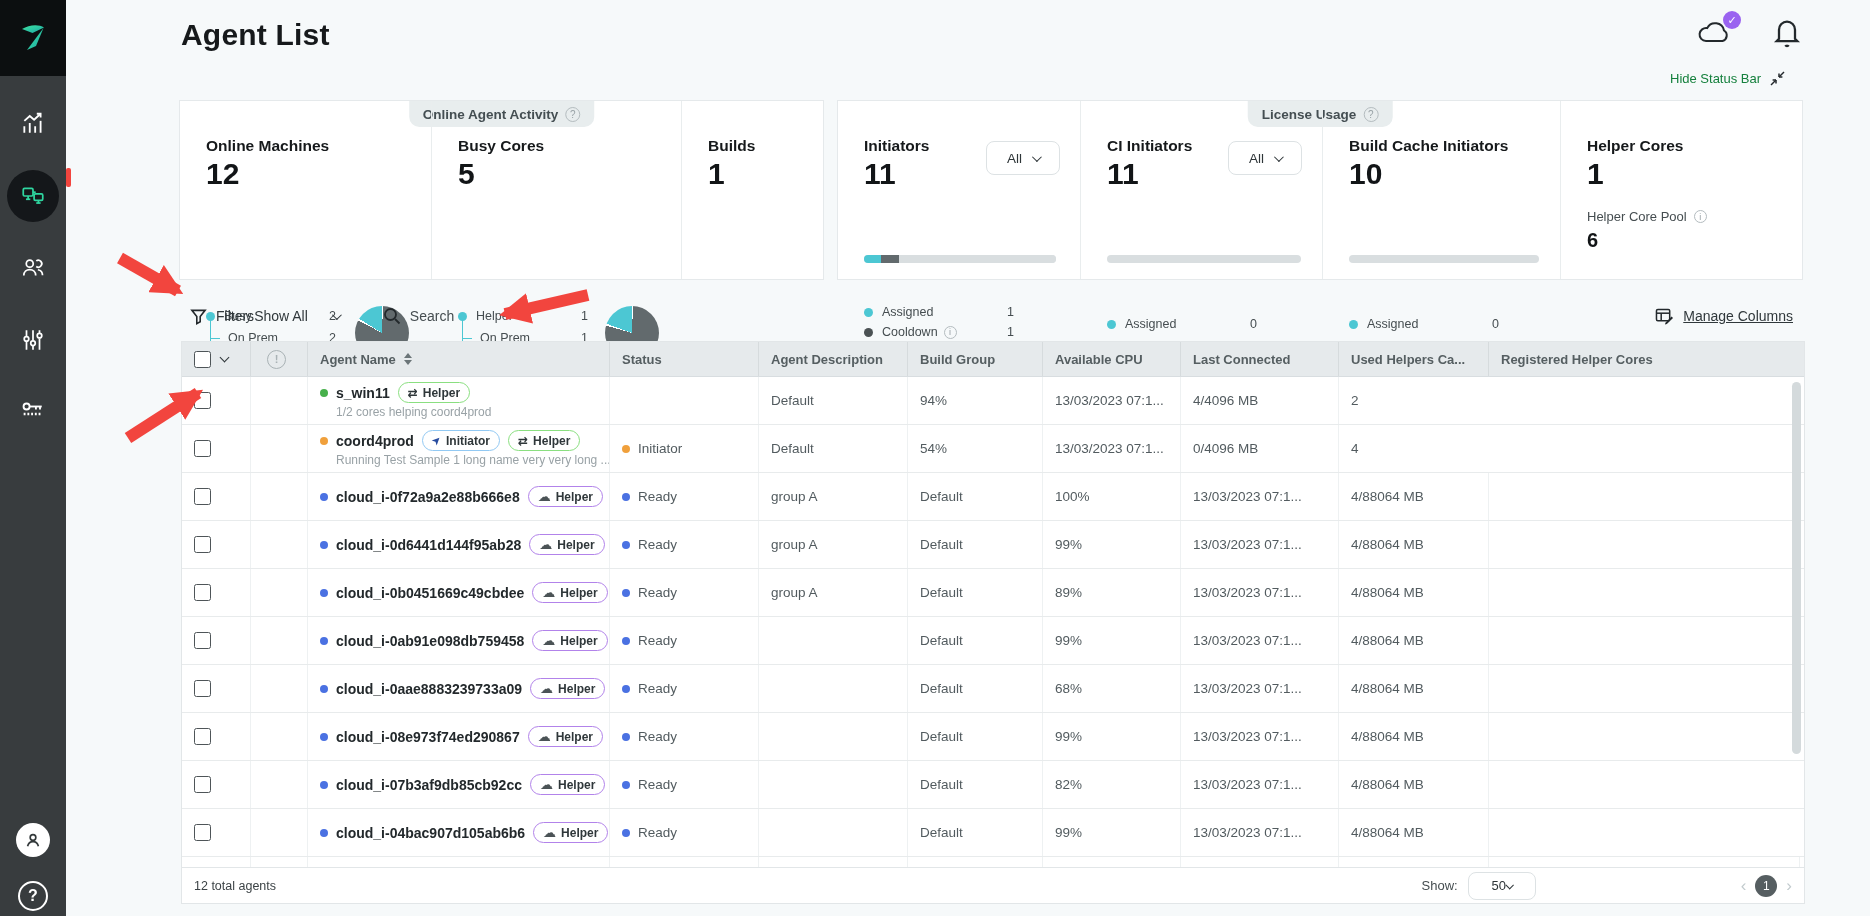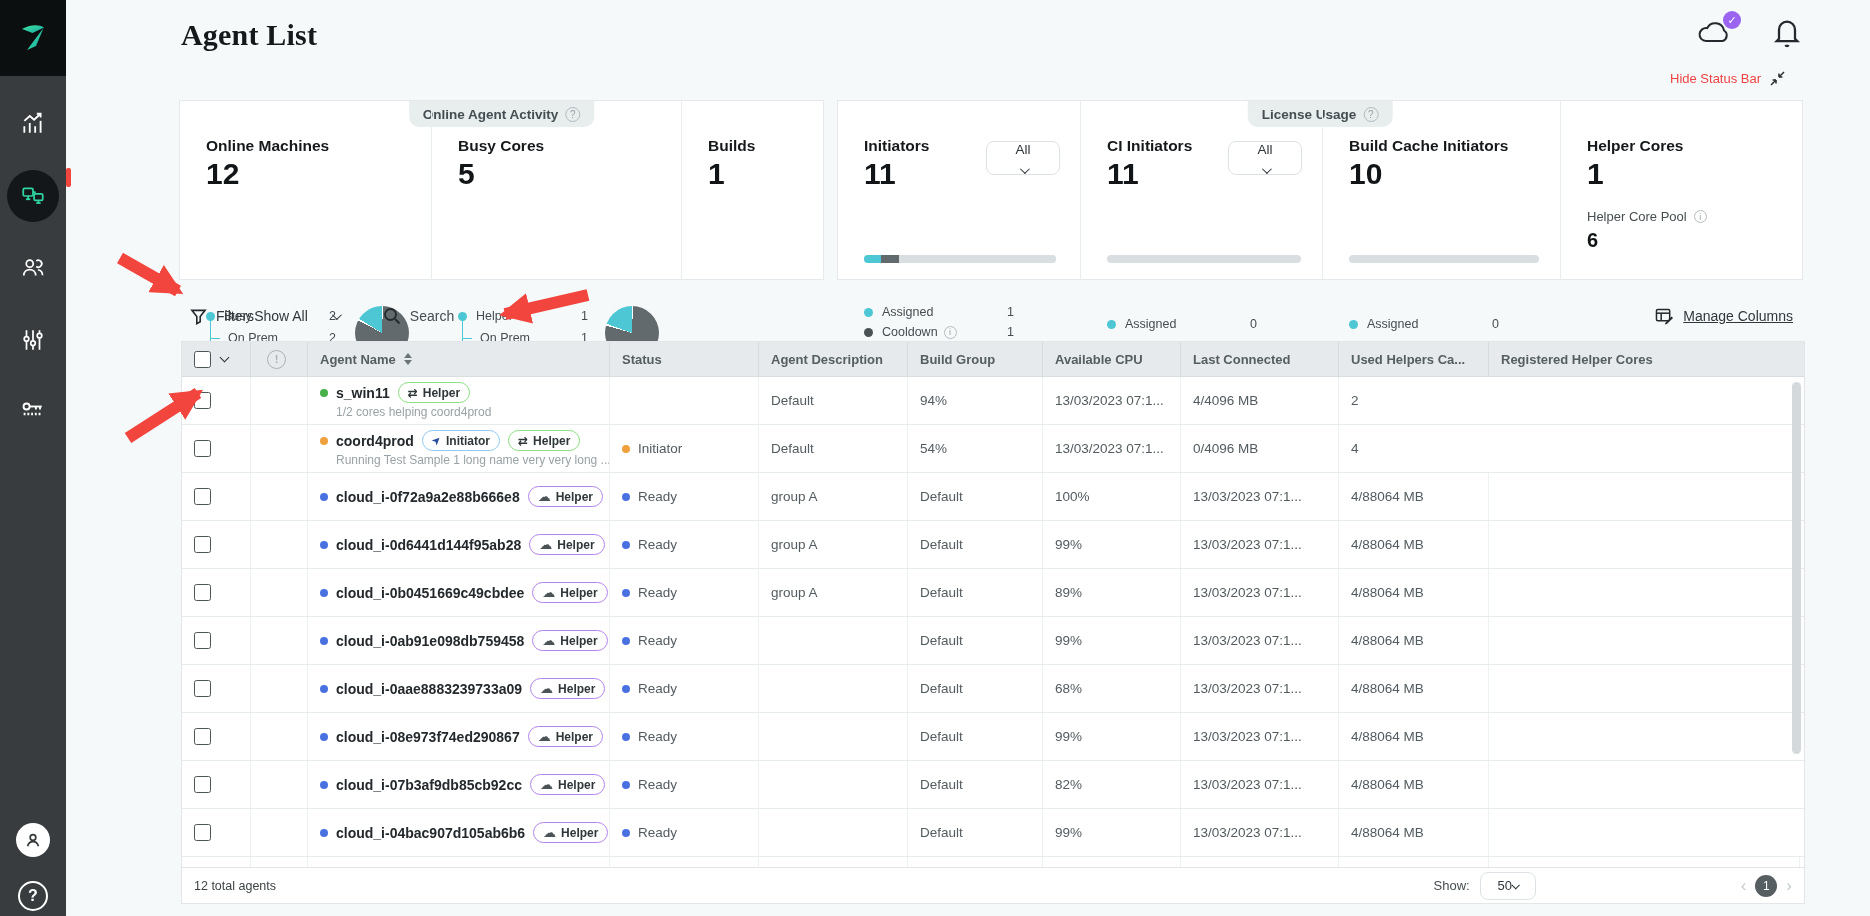--- a/index.html
+++ b/index.html
@@ -9,45 +9,45 @@
   
   .sidebar { position:absolute; left:0; top:0; width:66px; height:916px; background:#383c3e; z-index:5; }
   .logo-block { width:66px; height:76px; background:#0c0f10; display:flex; align-items:center; justify-content:center; }
   .nav-item { position:absolute; left:0; width:66px; height:56px; display:flex; align-items:center; justify-content:center; cursor:pointer; }
   .nav-item svg { display:block; }
   .nav-sel-circle { width:52px; height:52px; border-radius:50%; background:#14171a; display:flex; align-items:center; justify-content:center; }
   .avatar-circle { width:34px; height:34px; border-radius:50%; background:#ffffff; display:flex; align-items:center; justify-content:center; }
   .help-circle { width:30px; height:30px; border-radius:50%; border:2px solid #fff; color:#fff; font-size:16px; font-weight:700; display:flex; align-items:center; justify-content:center; }
 
   
-  .page-title { position:absolute; left:181px; top:18px; font-size:30px; font-weight:700; color:#16191b; letter-spacing:.2px;font-family:Liberation Serif, serif; }
+  .page-title { position:absolute; left:181px; top:18px; font-size:30px; font-weight:700; color:#16191b; letter-spacing:.2px; }
   .top-icons { position:absolute; top:16px; left:1695px; display:flex; gap:38px; align-items:flex-start; }
   .icon-btn { position:relative; cursor:pointer; }
   .badge-dot { position:absolute; top:-5px; right:-6px; width:18px; height:18px; border-radius:50%; background:#9a63f0; color:#fff; font-size:11px; display:flex; align-items:center; justify-content:center; }
-  .hide-status { position:absolute; top:70px; left:1670px; display:flex; align-items:center; gap:8px; font-size:13px; color:#ef4444; cursor:pointer; }
+  .hide-status { position:absolute; top:70px; left:1670px; display:flex; align-items:center; gap:8px; font-size:13px; color:#15803d; cursor:pointer; }
 
   
   .card { position:absolute; top:100px; height:180px; background:#fff; border:1px solid #e5e9eb; }
   .card-activity { left:179px; width:645px; }
   .card-license  { left:837px; width:966px; }
   .card-tab { position:absolute; top:0; left:50%; transform:translateX(-50%); background:#e8edee; border-radius:0 0 10px 10px; height:26px; padding:0 14px; display:flex; align-items:center; gap:7px; font-size:13.5px; font-weight:700; color:#444e52; white-space:nowrap; }
   .qmark { width:15px; height:15px; border-radius:50%; border:1px solid #b4bcbf; color:#98a2a6; font-size:10px; display:inline-flex; align-items:center; justify-content:center; font-weight:400; }
   .imark { width:13px; height:13px; border-radius:50%; border:1px solid #b4bcbf; color:#98a2a6; font-size:9px; display:inline-flex; align-items:center; justify-content:center; font-weight:400; font-style:normal; }
   .csec { position:absolute; top:0; height:100%; border-right:1px solid #e9edee; }
   .csec:last-child { border-right:none; }
   .csec-title { position:absolute; top:36px; left:26px; font-size:15.5px; font-weight:700; color:#16191b; white-space:nowrap; }
   .csec-value { position:absolute; top:56px; left:26px; font-size:30px; font-weight:700; color:#121517; }
   .legend-row { position:absolute; left:26px; display:flex; align-items:center; font-size:12.5px; color:#454d50; white-space:nowrap; }
   .legend-row .dot { width:9px; height:9px; border-radius:50%; margin-right:9px; flex:0 0 auto; }
   .legend-row .lv { margin-left:auto; }
   .lr-w { width:130px; }
   .lr-child { padding-left:22px; }
   .branch { position:absolute; border-left:1.5px solid #4cc7d3; border-bottom:1.5px solid #4cc7d3; width:10px; }
   .pie { position:absolute; width:54px; height:54px; border-radius:50%; }
-  .dd { position:absolute; top:40px; width:74px; height:34px; background:#fff; border:1px solid #dde2e4; border-radius:8px; display:flex; align-items:center; justify-content:center; gap:10px; font-size:13.5px; color:#2e3538; cursor:pointer;flex-direction:column; }
+  .dd { position:absolute; top:40px; width:74px; height:34px; background:#fff; border:1px solid #dde2e4; border-radius:8px; display:flex; align-items:center; justify-content:center; gap:10px; font-size:13.5px; color:#2e3538; cursor:pointer; }
   .chev { width:7px; height:7px; border-right:1.7px solid #2e3538; border-bottom:1.7px solid #2e3538; transform:rotate(45deg) translateY(-2px); }
   .hbar { position:absolute; left:26px; bottom:16px; height:8px; border-radius:4px; overflow:hidden; display:flex; background:#dde2e4; }
   .hbar span { height:100%; display:block; }
   .pool-label { position:absolute; left:26px; top:108px; font-size:13px; color:#454d50; display:flex; gap:7px; align-items:center; }
   .pool-value { position:absolute; left:26px; top:128px; font-size:20px; font-weight:700; color:#121517; }
 
   
   .toolbar { position:absolute; left:181px; top:298px; width:1624px; height:36px; display:flex; align-items:center; }
   .tb-item { display:flex; align-items:center; gap:9px; font-size:14px; color:#30383b; cursor:pointer; }
   .tb-filters { margin-left:9px; }
@@ -82,21 +82,21 @@
   .badge-initiator { border-color:#92c9f3; }
   .badge-initiator .bic { color:#274b9f; display:inline-block; transform:rotate(-45deg); font-size:11px; }
   .badge-cloud_helper { border-color:#b283ea; }
   .badge-cloud_helper .bic { color:#4b5356; font-size:13px; }
   .partial-row { height:12px; overflow:hidden; }
   .partial-row .tcell { border-right:1px solid #eef1f2; height:48px; }
   .tfoot { position:absolute; left:0; bottom:0; width:100%; height:36px; border-top:1px solid #e2e6e8; background:#fff; display:flex; align-items:center; padding:0 12px; }
   .foot-total { font-size:12.5px; color:#3c4346; margin-left:0; }
   .foot-right { margin-left:auto; display:flex; align-items:center; gap:10px; }
   .show-label { font-size:13px; color:#454d50; }
-  .show-dd { width:56px; height:28px; border:1px solid #dde2e4; border-radius:8px; background:#fff; display:flex; align-items:center; justify-content:center; gap:0; font-size:13px; color:#2e3538; cursor:pointer; }
+  .show-dd { width:68px; height:28px; border:1px solid #dde2e4; border-radius:8px; background:#fff; display:flex; align-items:center; justify-content:center; gap:0; font-size:13px; color:#2e3538; cursor:pointer; }
   .pager { display:flex; align-items:center; gap:9px; margin-left:195px; }
   .pg-arrow { font-size:17px; color:#c2cbce; cursor:pointer; line-height:1; }
   .pg-cur { width:22px; height:22px; border-radius:50%; background:#565e61; color:#fff; font-size:12px; display:flex; align-items:center; justify-content:center; }
   .scroll-thumb { position:absolute; right:3px; top:40px; width:9px; height:372px; border-radius:5px; background:#d4dadc; cursor:pointer; }
 
   .annot { position:absolute; left:0; top:0; width:1870px; height:916px; pointer-events:none; z-index:9; }
 </style>
 </head>
 <body>
 

